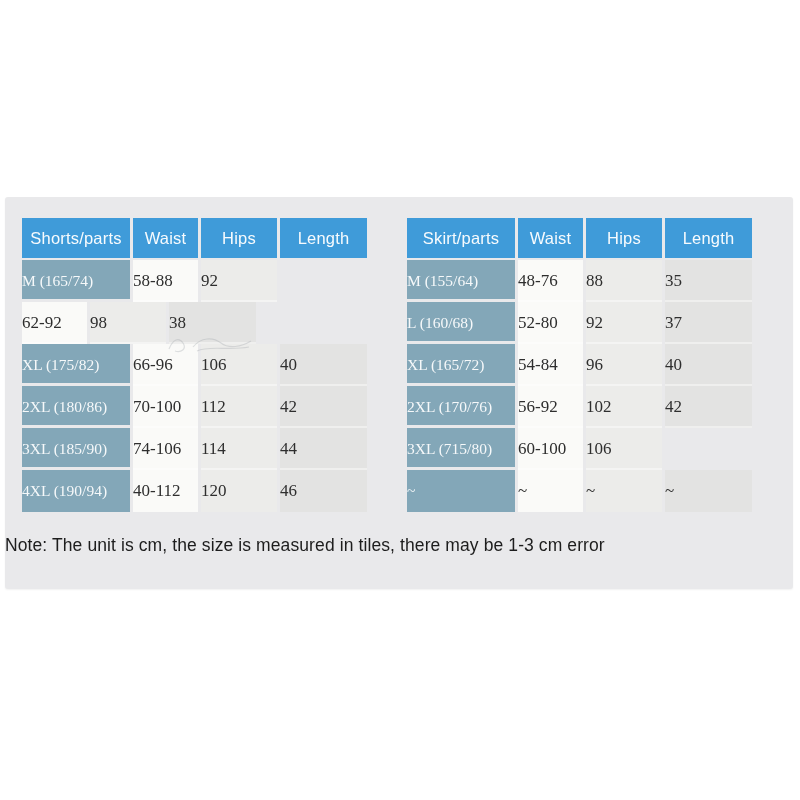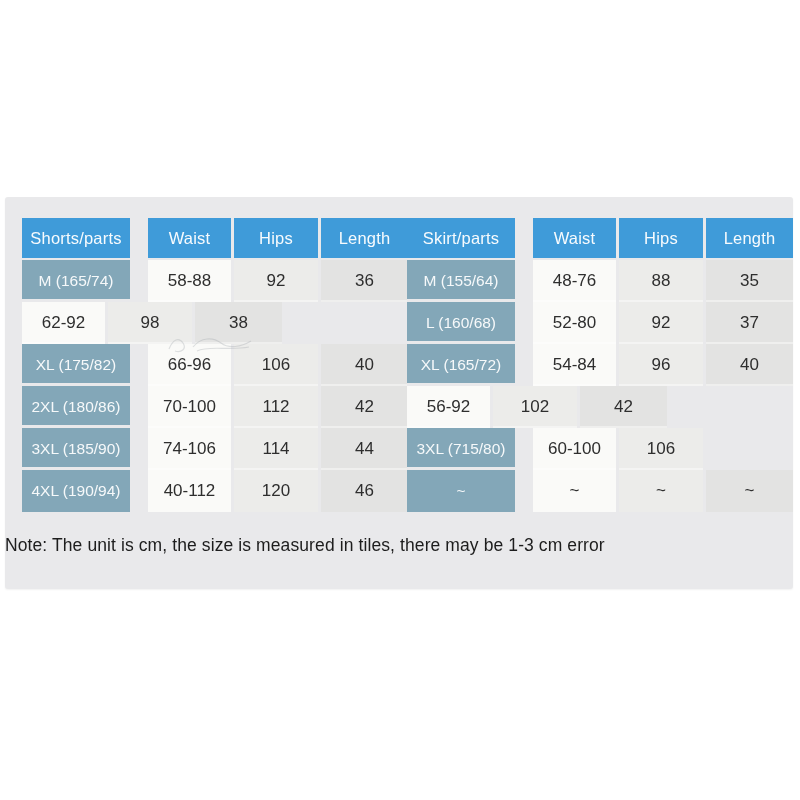--- a/index.html
+++ b/index.html
@@ -16,32 +16,33 @@
   .size-table{position:absolute;top:21px}
   #shorts-table{left:17px}
   #skirt-table{left:402px}
   .tr{display:flex}
   .head-row{margin-bottom:2px}
   .th{
     height:40px;line-height:40px;background:var(--header-blue,#3f9bd9);
     color:rgba(255,255,255,0.96);text-align:center;font-size:16.5px;letter-spacing:0.2px;
   }
   .td{
-    height:42px;line-height:41px;text-align:center;font-size:17px;
+    height:42px;line-height:41px;text-align:left;font-size:17px;
     color:var(--text-dark,#2e2e2e);box-sizing:border-box;
     border-bottom:2px solid rgba(255,255,255,0.42);
+    font-family:Liberation Serif, serif;
   }
   .td.size{
     background:var(--size-cell-blue,#83a7b8);color:rgba(255,255,255,0.93);
     font-size:15.5px;border-bottom:3px solid var(--panel-bg,#e9e9eb);
   }
   .body-row:last-child .td{border-bottom:none}
-  .c0{width:108px;margin-right:18px}
-  .c1{width:83px;margin-right:3px}
-  .c2{width:84px;margin-right:3px}
+  .c0{width:108px;margin-right:3px}
+  .c1{width:65px;margin-right:3px}
+  .c2{width:76px;margin-right:3px}
   .c3{width:87px}
   .td.c1{background:var(--waist-col-bg,#fafaf8)}
   .td.c2{background:var(--hips-col-bg,#ececea)}
   .td.c3{background:var(--length-col-bg,#e3e3e2)}
   .note{
     position:absolute;left:0;top:338px;width:778px;text-align:left;
     font-size:17.5px;color:#1d1d1d;letter-spacing:0.1px;
   }
   .watermark{position:absolute;left:158px;top:134px;opacity:0.3;filter:blur(0.4px)}
 </style>
@@ -54,21 +55,20 @@
       <div class="tr head-row">
         <div class="th c0">Shorts/parts</div>
         <div class="th c1">Waist</div>
         <div class="th c2">Hips</div>
         <div class="th c3">Length</div>
       </div>
       <div class="tr body-row">
         <div class="td size c0">M (165/74)</div>
         <div class="td c1">58-88</div>
         <div class="td c2">92</div>
-        <div class="td c3">36</div>
       </div>
       <div class="tr body-row">
         <div class="td c1">62-92</div>
         <div class="td c2">98</div>
         <div class="td c3">38</div>
       </div>
       <div class="tr body-row">
         <div class="td size c0">XL (175/82)</div>
         <div class="td c1">66-96</div>
         <div class="td c2">106</div>
@@ -113,20 +113,21 @@
         <div class="td c2">92</div>
         <div class="td c3">37</div>
       </div>
       <div class="tr body-row">
         <div class="td size c0">XL (165/72)</div>
         <div class="td c1">54-84</div>
         <div class="td c2">96</div>
         <div class="td c3">40</div>
       </div>
       <div class="tr body-row">
+        <div class="td size c0">2XL (170/76)</div>
         <div class="td c1">56-92</div>
         <div class="td c2">102</div>
         <div class="td c3">42</div>
       </div>
       <div class="tr body-row">
         <div class="td size c0">3XL (715/80)</div>
         <div class="td c1">60-100</div>
         <div class="td c2">106</div>
       </div>
       <div class="tr body-row">

